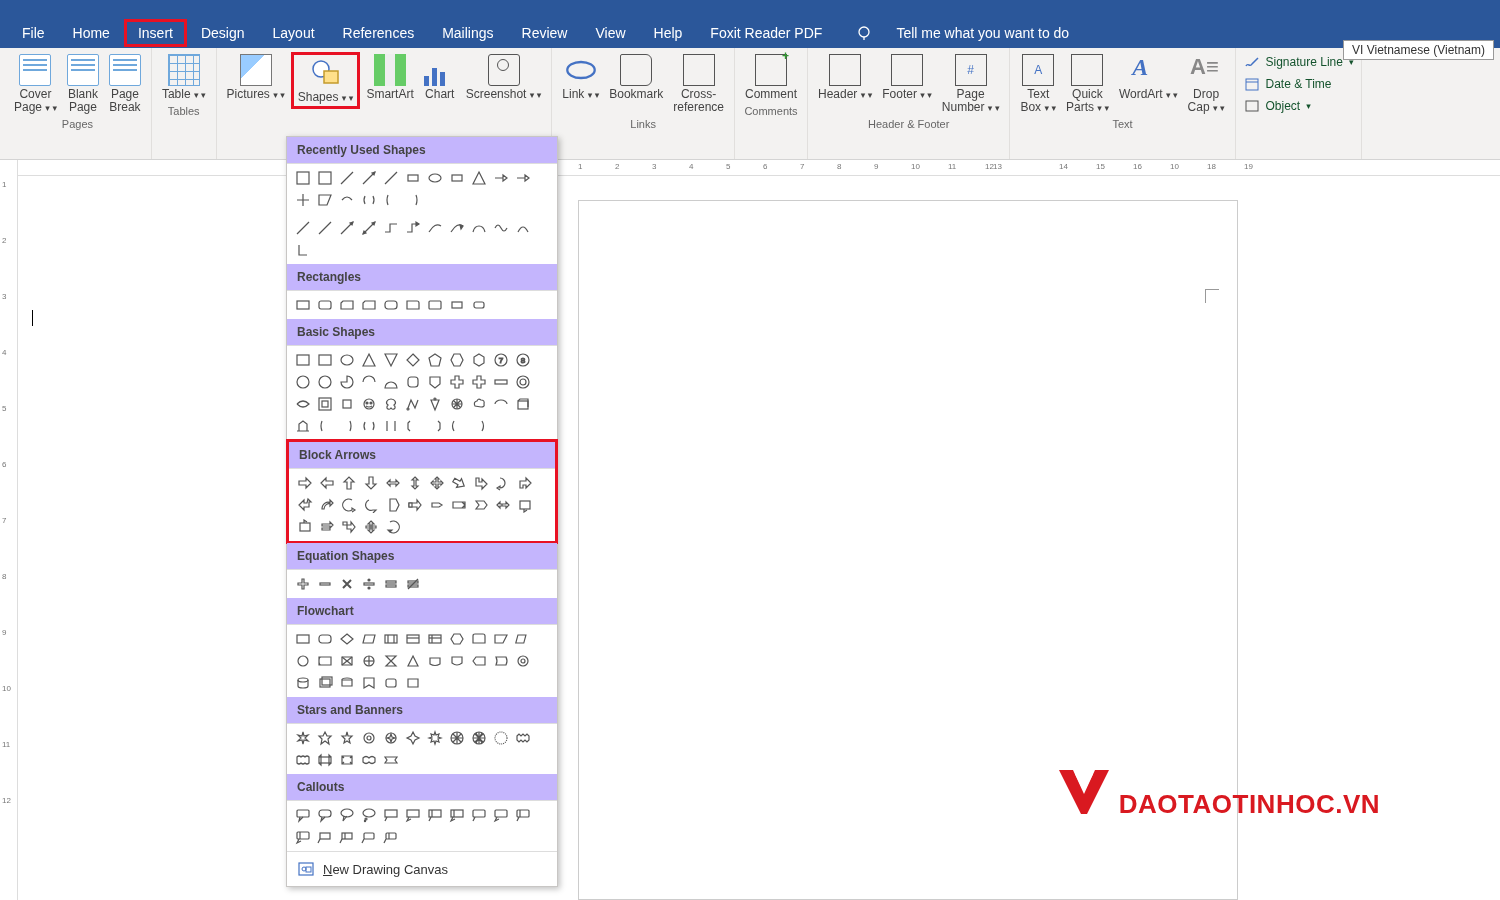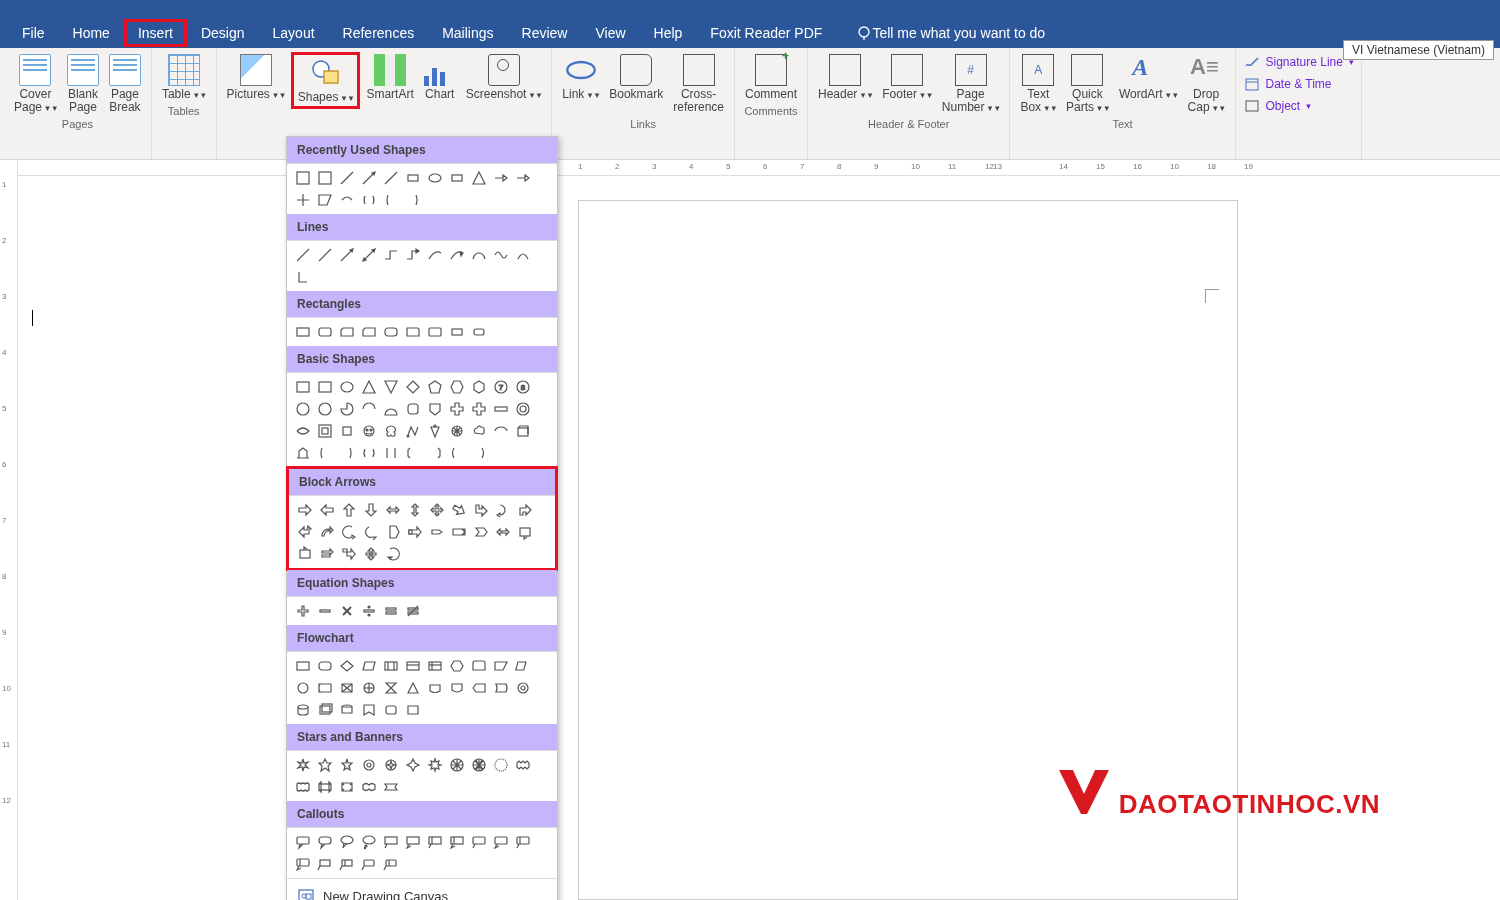--- a/index.html
+++ b/index.html
@@ -4,36 +4,36 @@
 <style>
 * { margin: 0; padding: 0; box-sizing: border-box; font-family: "Segoe UI", Tahoma, sans-serif; }
 body { background: #fff; width: 1500px; height: 900px; overflow: hidden; position: relative; }
 
 .title-bar { height: 18px; background: #2b579a; }
 
 .menu-bar { background: #2b579a; height: 30px; display: flex; align-items: center; padding-left: 8px; }
 .menu-item { color: #fff; font-size: 14px; padding: 6px 14px; cursor: pointer; }
 .menu-item.file { background: transparent; }
 .menu-item.highlighted { border: 3px solid #e81123; padding: 3px 11px; }
-.tell-me { display: flex; align-items: center; margin-left: 20px; color: #fff; font-size: 14px; gap: 0; }
+.tell-me { display: flex; align-items: center; margin-left: 20px; color: #fff; font-size: 14px; gap: 24px; }
 .bulb { width: 16px; height: 16px; }
 
 .ribbon { background: #f3f2f1; height: 112px; border-bottom: 1px solid #d4d4d4; display: flex; padding-left: 4px; }
 .ribbon-group { display: flex; flex-direction: column; align-items: center; border-right: 1px solid #e1dfdd; padding: 4px 6px 0 6px; }
 .ribbon-row { display: flex; gap: 2px; }
 .ribbon-btn { display: flex; flex-direction: column; align-items: center; justify-content: flex-start; padding: 2px 4px; cursor: pointer; font-size: 12px; color: #444; min-width: 40px; }
 .ribbon-btn .ricon { width: 32px; height: 32px; margin-bottom: 2px; }
 .ribbon-btn .rlabel { text-align: center; line-height: 1.1; font-size: 12px; }
 .ribbon-btn .caret::after { content: " ▾"; font-size: 9px; }
 .group-label { font-size: 11px; color: #666; text-align: center; padding: 2px 0 4px 0; }
 
 .shapes-btn-hl { border: 3px solid #e81123; }
 
 .ribbon-rightcol { display: flex; flex-direction: column; justify-content: flex-start; padding: 4px; border-right: 1px solid #e1dfdd; gap: 2px; }
-.ribbon-small { display: flex; align-items: center; gap: 6px; font-size: 12px; color: #6d28d9; padding: 2px 4px; cursor: pointer; }
+.ribbon-small { display: flex; align-items: center; gap: 6px; font-size: 12px; color: #14532d; padding: 2px 4px; cursor: pointer; }
 .ribbon-small .sicon { width: 16px; height: 16px; }
 
 .ime-badge { position: absolute; right: 6px; top: 40px; background: #fff; border: 1px solid #999; font-size: 12px; padding: 2px 8px; color: #333; }
 
 .ruler-v { position: absolute; left: 0; top: 160px; width: 18px; bottom: 0; background: #fff; border-right: 1px solid #ddd; font-size: 8px; color: #777; }
 .ruler-v .tick { position: absolute; left: 2px; }
 .ruler-h { position: absolute; left: 18px; top: 160px; right: 0; height: 16px; background: #fff; border-bottom: 1px solid #ddd; font-size: 8px; color: #777; }
 .ruler-h .tick { position: absolute; top: 2px; }
 
 .doc-area { position: absolute; left: 18px; top: 176px; right: 0; bottom: 0; background: #fff; }
@@ -346,21 +346,20 @@
           <path d="M5 3 Q3 8 5 13"></path>
         </svg>
       </div>
       <div class="shape-cell">
         <svg viewBox="0 0 16 16">
           <path d="M11 3 Q13 8 11 13"></path>
         </svg>
       </div>
     </div>
 
-  <div class="shapes-section-header">Lines</div>
   <div class="shapes-grid">
       <div class="shape-cell">
         <svg viewBox="0 0 16 16">
           <line x1="2" y1="14" x2="14" y2="2"></line>
         </svg>
       </div>
       <div class="shape-cell">
         <svg viewBox="0 0 16 16">
           <line x1="2" y1="14" x2="14" y2="2"></line>
         </svg>

